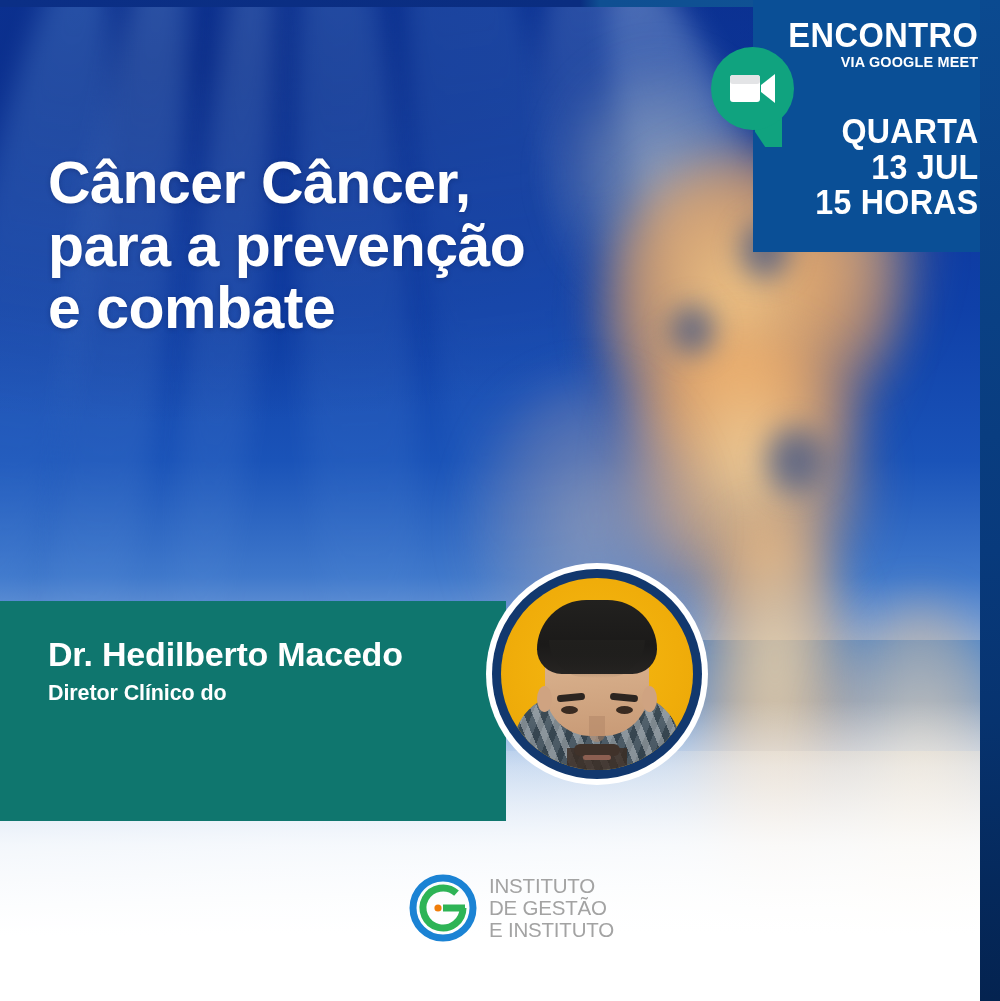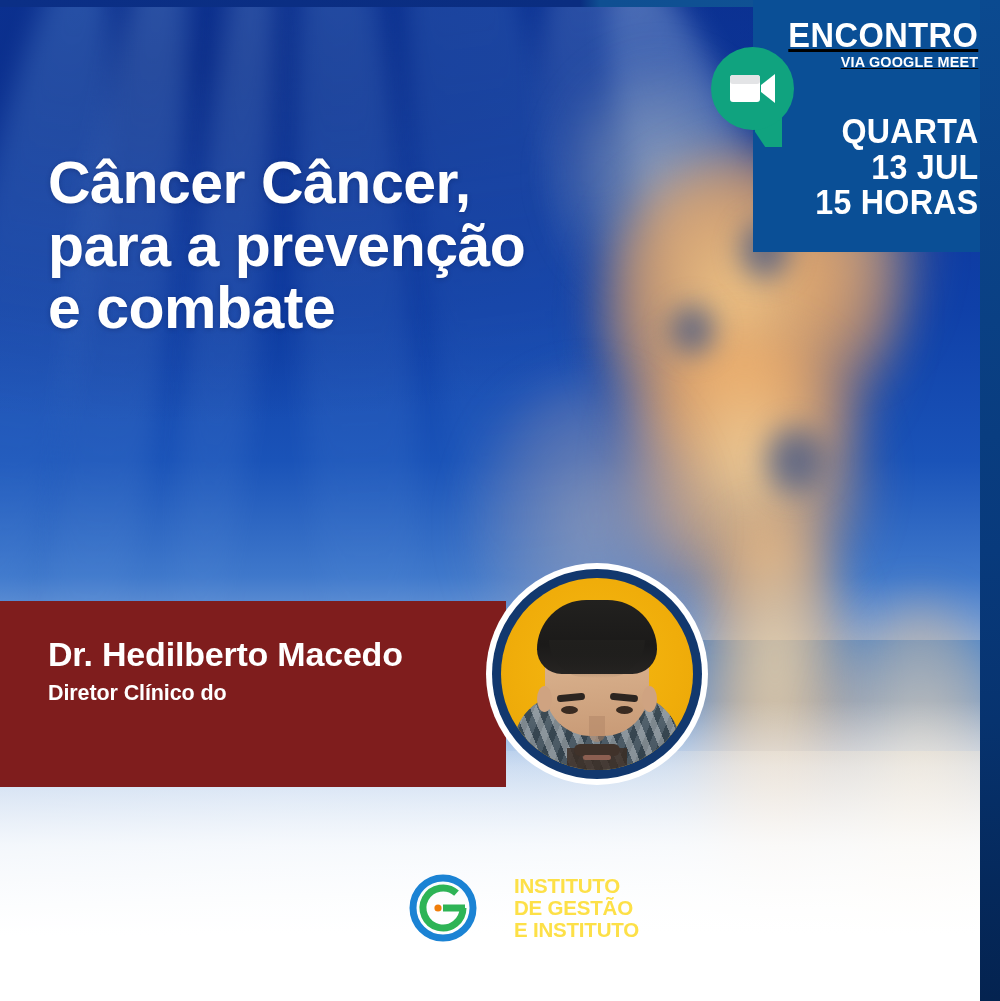--- a/index.html
+++ b/index.html
@@ -64,21 +64,21 @@
   .top-band{position:absolute;left:0;top:0;width:100%;height:7px;background:linear-gradient(90deg,#0b2f86 0%,#0a2d80 58%,#0f4f92 60%,#0f5496 100%);}
   
   .right-rail{position:absolute;right:0;top:0;width:20px;height:100%;
     background:linear-gradient(180deg,#0b4a90 0%,#0a4084 32%,#083a7c 55%,#07336f 72%,#05295c 88%,#042350 100%);}
 
   
   .right-panel{
     position:absolute;left:753px;top:0;width:247px;height:252px;
     background:#0a4f96;
   }
-  .rp-inner{position:absolute;right:22px;top:18px;text-align:right;text-decoration:underline;}
+  .rp-inner{position:absolute;right:22px;top:18px;text-align:right;}
   .rp-encontro{
     color:#ffffff;font-weight:bold;font-size:35px;line-height:.96;letter-spacing:.5px;
     font-family:"Liberation Sans",sans-serif;transform:scaleX(.93);transform-origin:right center;
   }
   .rp-via{
     color:#ffffff;font-weight:bold;font-size:15.5px;line-height:1.05;letter-spacing:.2px;
     margin-top:2px;transform:scaleX(.93);transform-origin:right center;
   }
   .rp-when{
     position:absolute;right:22px;top:113px;text-align:right;
@@ -106,22 +106,22 @@
   .title{
     position:absolute;left:48px;top:152px;width:690px;
     color:#ffffff;font-weight:bold;font-size:59px;line-height:1.06;
     letter-spacing:-.5px;
     text-shadow:0 1px 5px rgba(0,20,70,.30);
   }
   .title div{white-space:nowrap;}
 
   
   .speaker-bar{
-    position:absolute;left:0;top:601px;width:506px;height:186px;
-    background:#7f1d1d;
+    position:absolute;left:0;top:601px;width:506px;height:220px;
+    background:#0f766e;
   }
   .speaker-name{
     position:absolute;left:48px;top:36px;
     color:#ffffff;font-weight:bold;font-size:34px;line-height:1;letter-spacing:-.2px;
   }
   .speaker-role{
     position:absolute;left:48px;top:79px;
     color:#ffffff;font-weight:bold;font-size:21.5px;line-height:1.22;letter-spacing:-.1px;
   }
   .speaker-role div{white-space:nowrap;}
@@ -193,21 +193,21 @@
     border-radius:0 0 30px 30px;background:rgba(60,46,38,.85);
   }
 
   
   .logo{
     position:absolute;left:408px;top:872px;width:205px;height:72px;
     display:flex;align-items:center;gap:11px;
   }
   .logo-mark{position:relative;width:70px;height:70px;flex:0 0 70px;}
   .logo-text{
-    color:#fde047;font-weight:bold;font-size:20.5px;line-height:1.08;letter-spacing:-.2px;margin-left:25px;
+    color:#a3a3a3;font-weight:normal;font-size:20.5px;line-height:1.08;letter-spacing:-.2px;
   }
   .logo-text div{white-space:nowrap;}
 </style>
 </head>
 <body>
 
 <div class="poster">
 
   <div class="bg-base"></div>
   <div class="bg-deep"></div>

